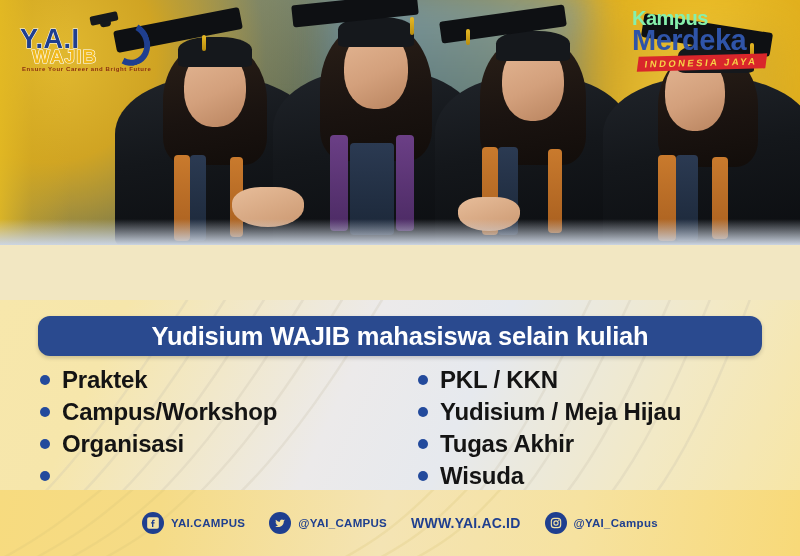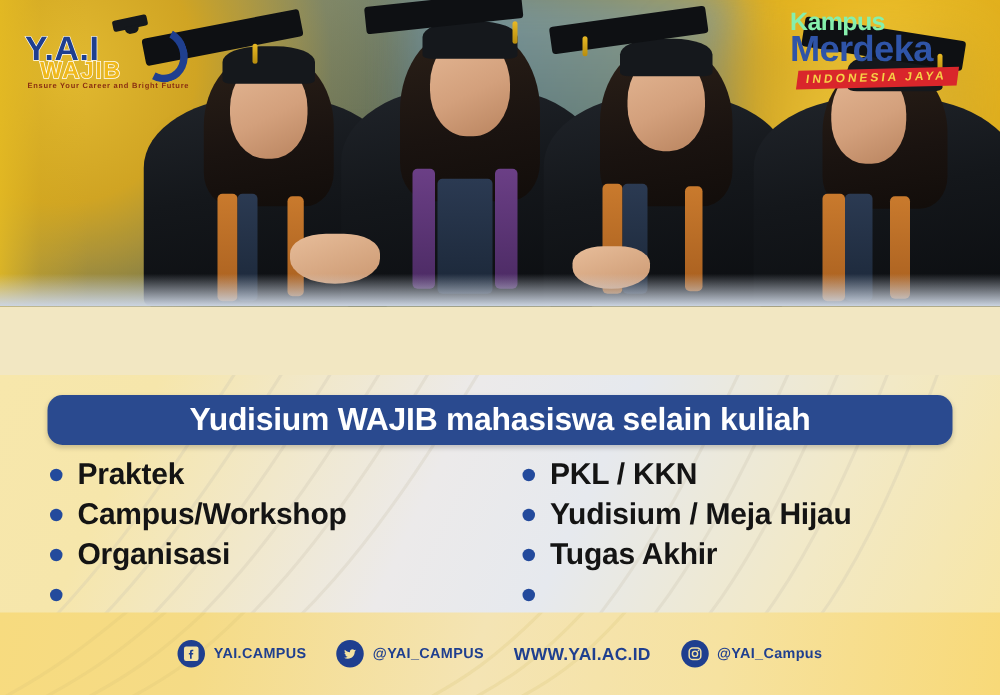--- a/index.html
+++ b/index.html
@@ -362,20 +362,21 @@
         <div class="bullet-row">
           <span class="dot"></span>
           <span class="bullet-text">Yudisium / Meja Hijau</span>
         </div>
         <div class="bullet-row">
           <span class="dot"></span>
           <span class="bullet-text">Tugas Akhir</span>
         </div>
         <div class="bullet-row">
           <span class="dot"></span>
+          <span class="bullet-text">Wisuda</span>
         </div>
       </div>
     </div>
   </div>
 
   <div class="footer">
     <div class="footer-waves">
       <svg width="800" height="66" viewBox="0 0 800 66" xmlns="http://www.w3.org/2000/svg">
         <g fill="none" stroke="#d8c478" stroke-width="2.5" opacity="0.7">
           <path d="M-20,80 C 40,50 70,26 120,-16"></path>

